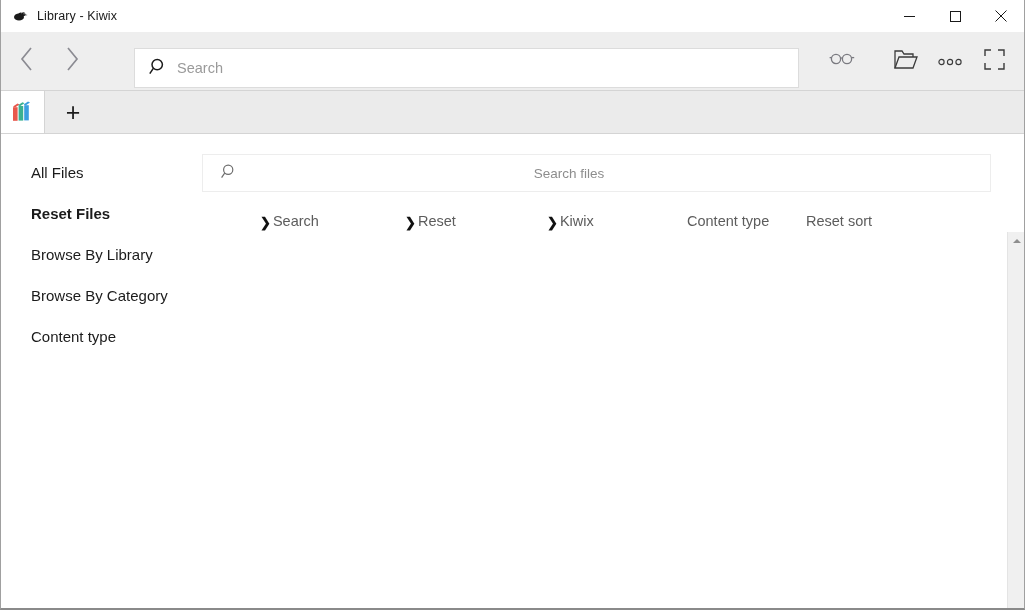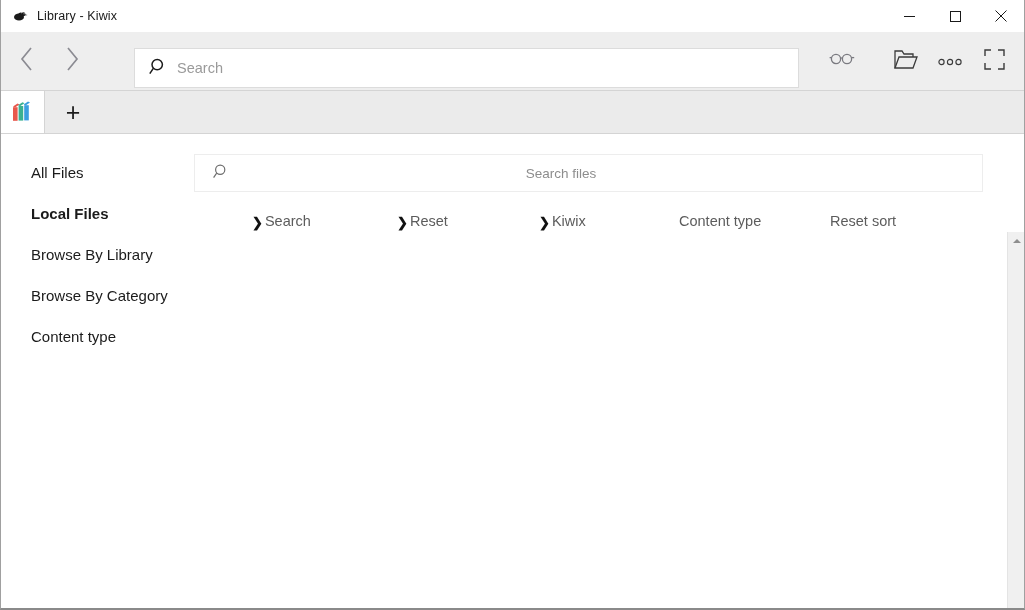--- a/index.html
+++ b/index.html
@@ -173,20 +173,21 @@
     font-weight: 300;
   }
 
   
   .content {
     flex: 1;
     display: flex;
     position: relative;
     background: #ffffff;
     overflow: hidden;
+    gap: 8px;
   }
   .sidebar {
     width: 193px;
     padding-top: 18px;
     box-sizing: border-box;
   }
   .side-item {
     padding: 0 0 0 30px;
     height: 41px;
     display: flex;
@@ -252,21 +253,21 @@
     color: #111;
     font-size: 13px;
     font-weight: bold;
     line-height: 1;
     transform: translateY(1px);
   }
   .si-title { position: absolute; left: 58px; }
   .si-size  { position: absolute; left: 203px; }
   .si-date  { position: absolute; left: 345px; }
   .si-ctype { position: absolute; left: 485px; }
-  .si-reset { position: absolute; left: 636px; }
+  .si-reset { position: absolute; left: 604px; }
 
   
   .scrollbar {
     position: absolute;
     right: 0;
     top: 98px;
     bottom: 0;
     width: 17px;
     background: #f0f0f0;
     border-left: 1px solid #e4e4e4;
@@ -415,21 +416,21 @@
     </div>
   </div>
 
   <div class="content">
 
     <div class="sidebar">
       <div class="side-item">
         <span>All Files</span>
       </div>
       <div class="side-item selected">
-        <span>Local Files</span>
+        <span>Reset Files</span>
       </div>
       <div class="side-item">
         <span>Browse By Library</span>
       </div>
       <div class="side-item">
         <span>Browse By Category</span>
       </div>
       <div class="side-item">
         <span>Content type</span>
       </div>

